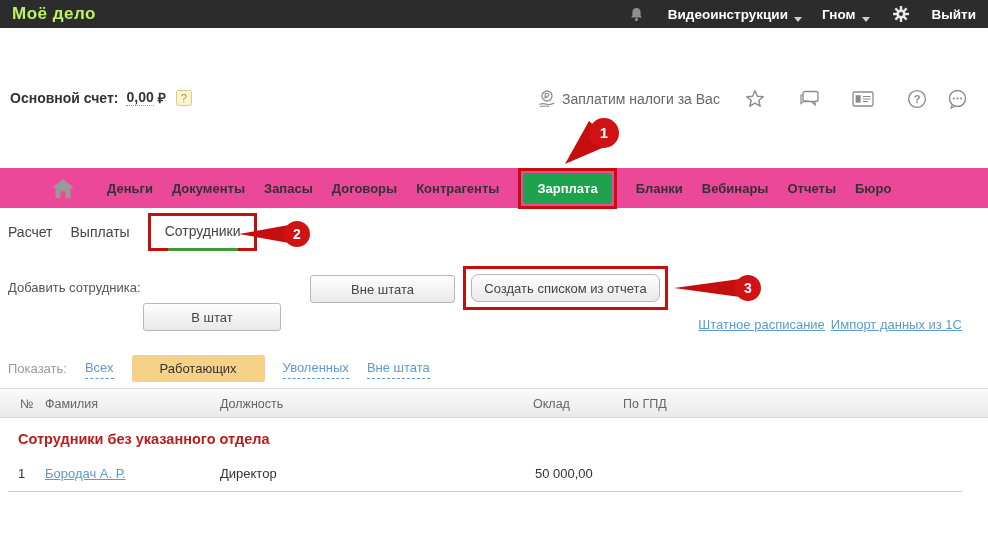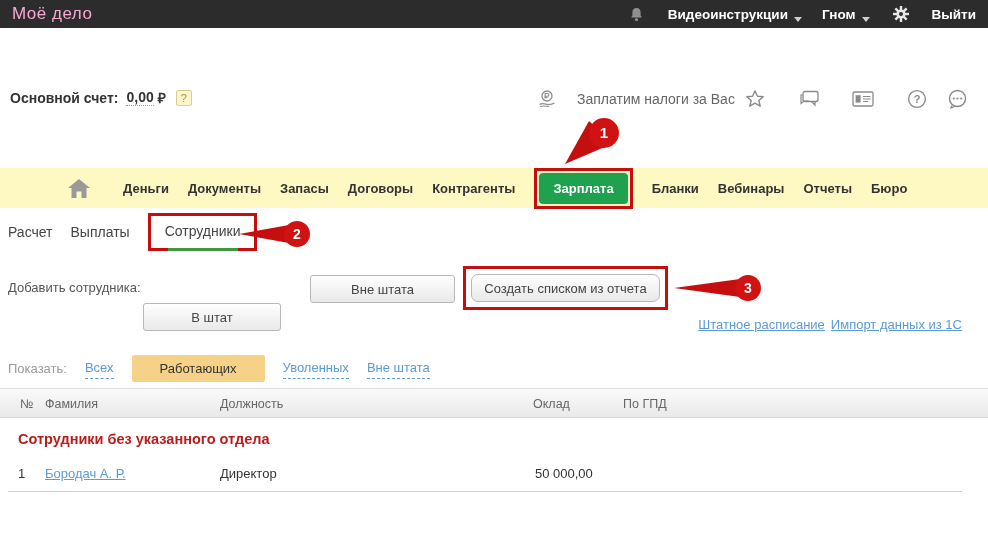--- a/index.html
+++ b/index.html
@@ -3,41 +3,41 @@
 <meta charset="utf-8">
 <style>
   * { box-sizing: border-box; margin: 0; padding: 0; }
   body { font-family: "Liberation Sans", sans-serif; background: #fff; }
   #app { position: relative; width: 988px; height: 548px; background: #fff; overflow: hidden; }
 
   
   .topbar { position: absolute; left: 0; top: 0; width: 988px; height: 28px;
     background: #2d2c2c; display: flex; align-items: center; justify-content: space-between;
     padding: 0 12px; }
-  .logo { color: #f9a8d4; font-size: 17px; font-weight: normal; letter-spacing: .5px; }
+  .logo { color: #bef264; font-size: 17px; font-weight: bold; letter-spacing: .5px; }
   .topbar-right { display: flex; align-items: center; gap: 20px; }
   .topbar-item { color: #fff; font-size: 13.5px; font-weight: bold; display: flex; align-items: flex-end; gap: 6px; cursor: pointer; }
   .caret { width: 0; height: 0; border-left: 4px solid transparent; border-right: 4px solid transparent; border-top: 5px solid #cfcfcf; display: inline-block; }
 
   
   .account { position: absolute; left: 10px; top: 88px; display: flex; align-items: center; font-size: 14px; color: #333; }
   .account .lbl { font-weight: bold; }
   .account .bal { font-weight: bold; margin-left: 8px; border-bottom: 1px dotted #999; }
   .account .cur { font-weight: bold; margin-left: 4px; }
   .help-badge { margin-left: 10px; width: 16px; height: 16px; background: #fcf4cd; border: 1px solid #dbcd90;
     color: #a09548; font-size: 11px; display: flex; align-items: center; justify-content: center; border-radius: 2px; cursor: pointer; }
 
   .promo { position: absolute; left: 536px; top: 88px; display: flex; align-items: center; }
-  .promo-text { color: #666; font-size: 14px; margin-left: 19px; }
+  .promo-text { color: #666; font-size: 14px; margin-left: 4px; }
   .promo-icons { position: absolute; top: 88px; display: flex; }
   .pico { width: 22px; height: 22px; display: flex; align-items: center; justify-content: center; cursor: pointer; }
 
   
-  .nav { position: absolute; left: 0; top: 168px; width: 988px; height: 40px; background: #fef9c3;
-    display: flex; align-items: center; gap: 19px; padding-left: 68px; }
+  .nav { position: absolute; left: 0; top: 168px; width: 988px; height: 40px; background: #ec4899;
+    display: flex; align-items: center; gap: 19px; padding-left: 52px; }
   .nav-item { font-size: 13px; font-weight: bold; color: #333; cursor: pointer; white-space: nowrap; }
   .redbox1 { border: 3px solid #c50f0f; padding: 2px; background: transparent; }
   .nav-active { background: #1ea24d; color: #fff; font-size: 13px; font-weight: bold;
     padding: 8px 14px; border-radius: 4px; cursor: pointer; white-space: nowrap; }
 
   
   .subnav { position: absolute; left: 0; top: 212px; width: 988px; height: 40px;
     display: flex; align-items: center; gap: 18px; padding-left: 8px; }
   .subnav-item { font-size: 14px; color: #444; cursor: pointer; }
   .redbox2 { border: 3px solid #c50f0f; padding: 6px 14px 8px; position: relative; }

